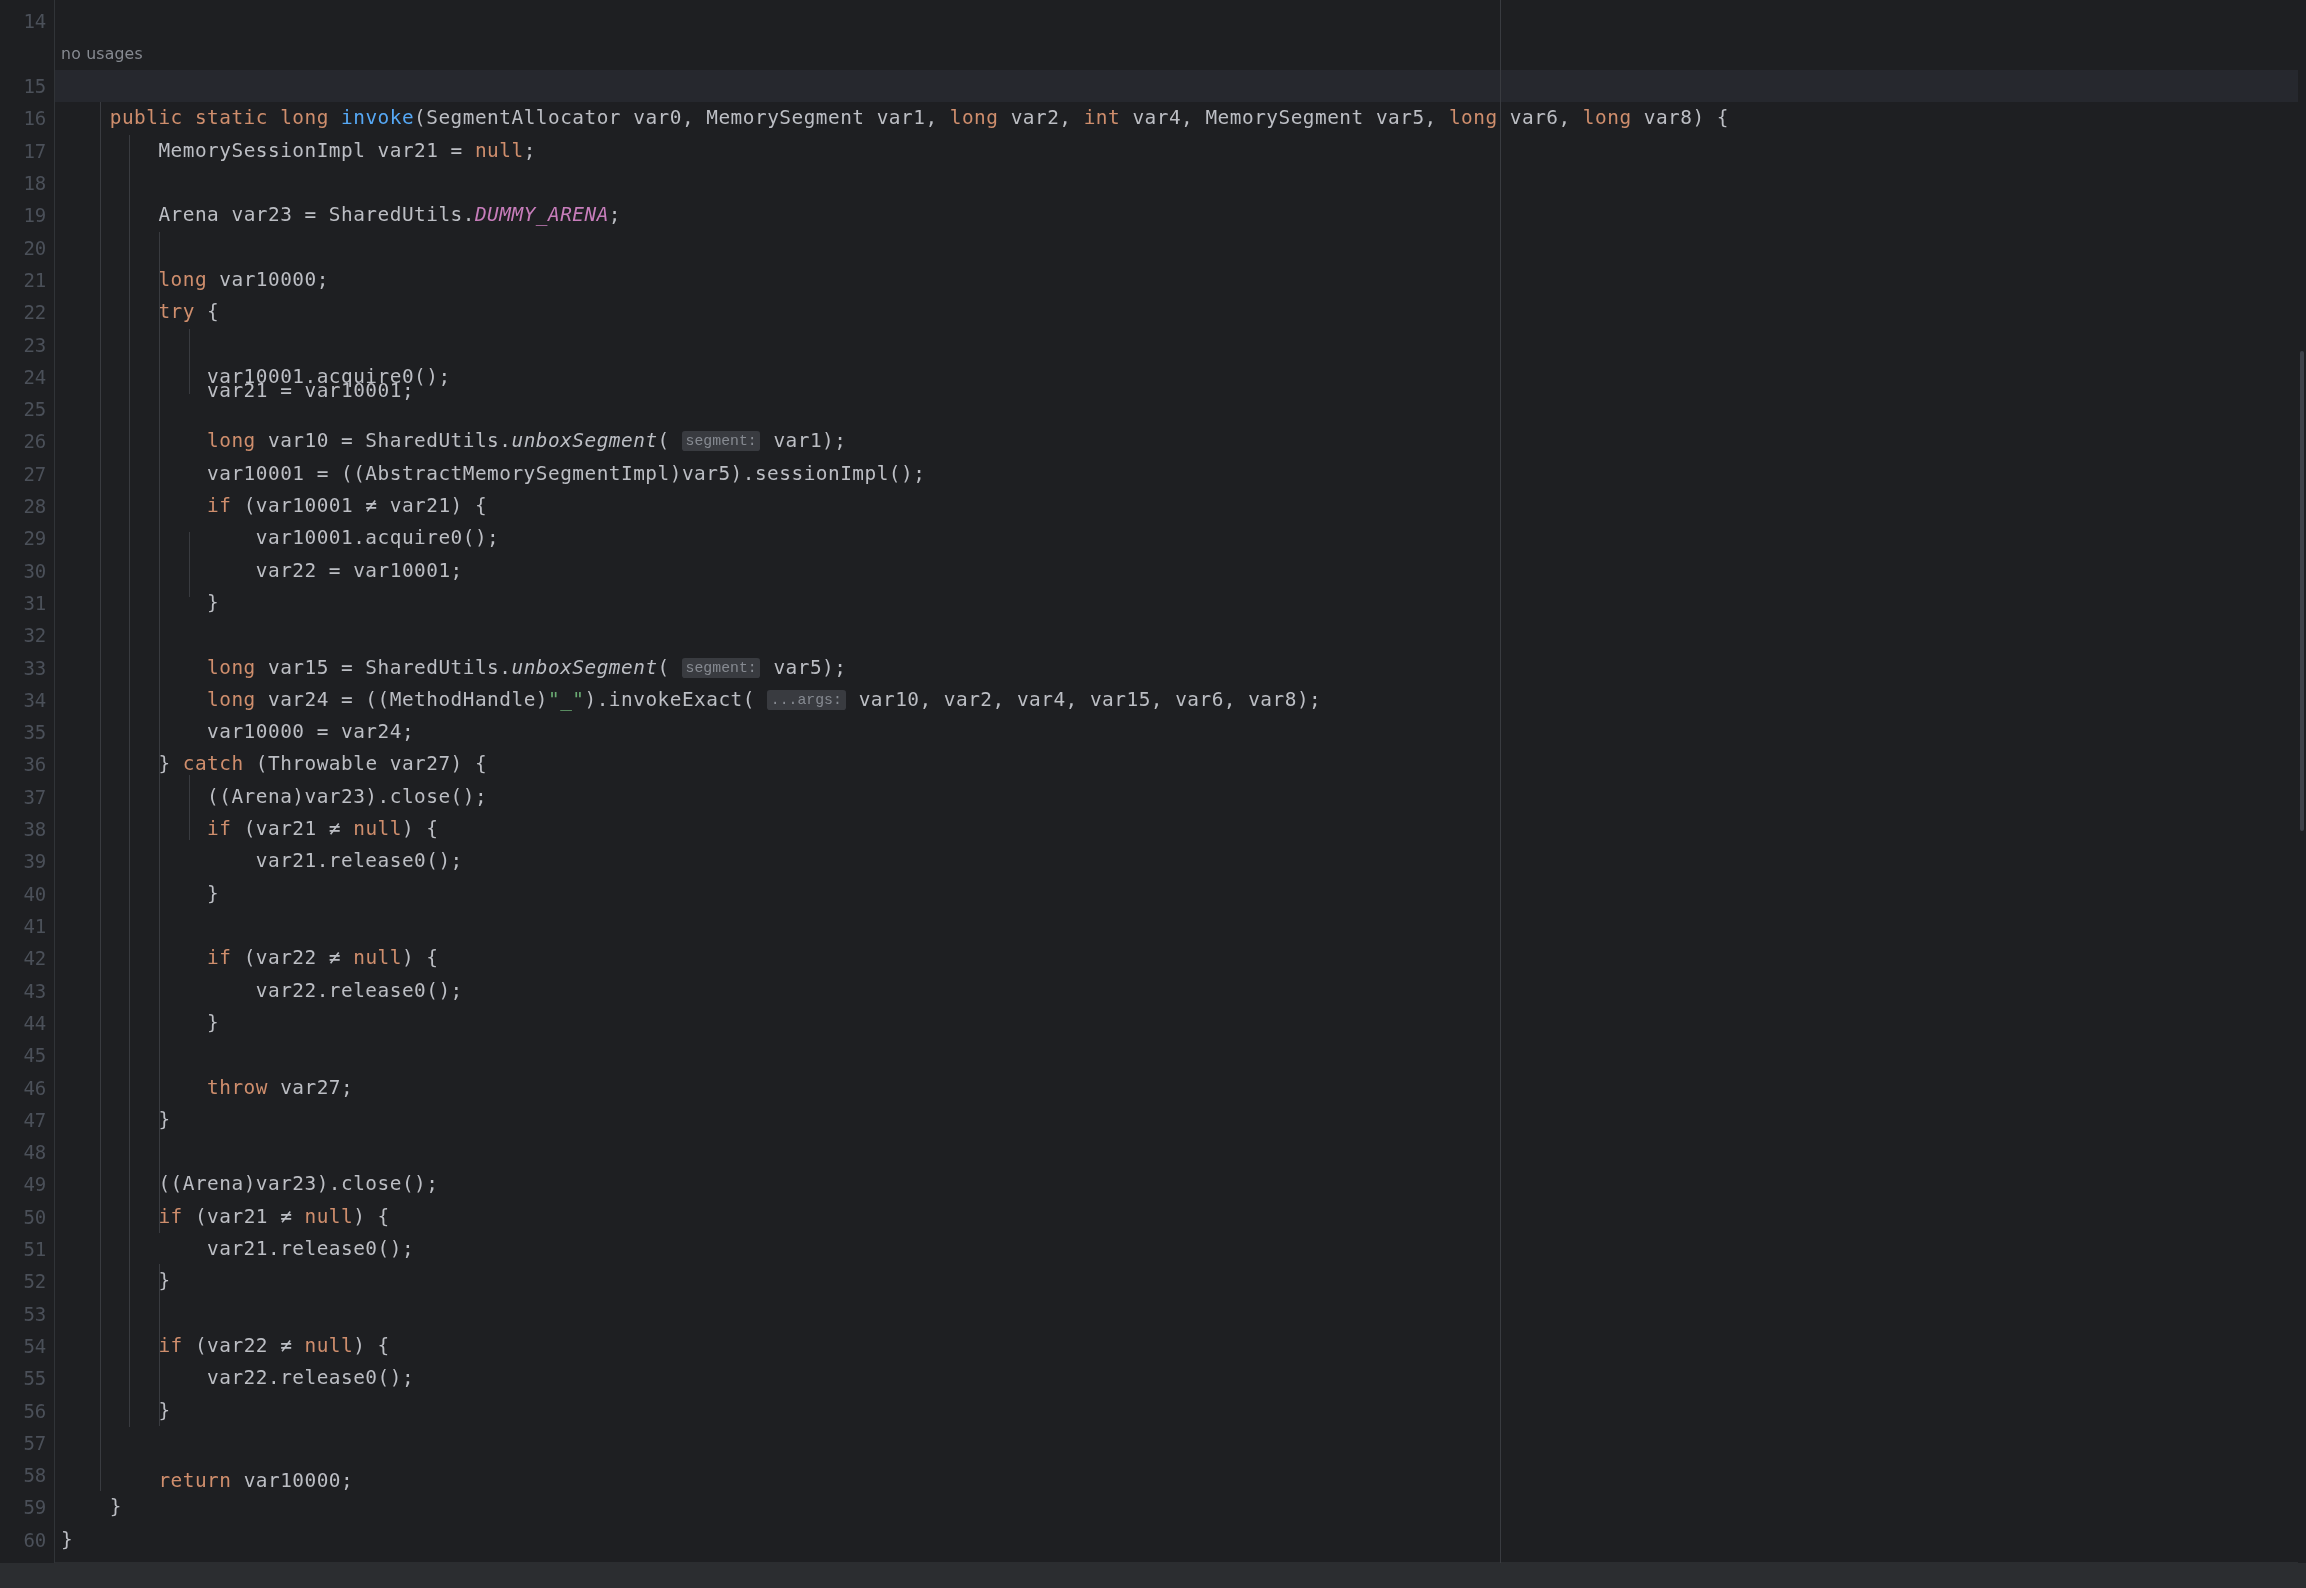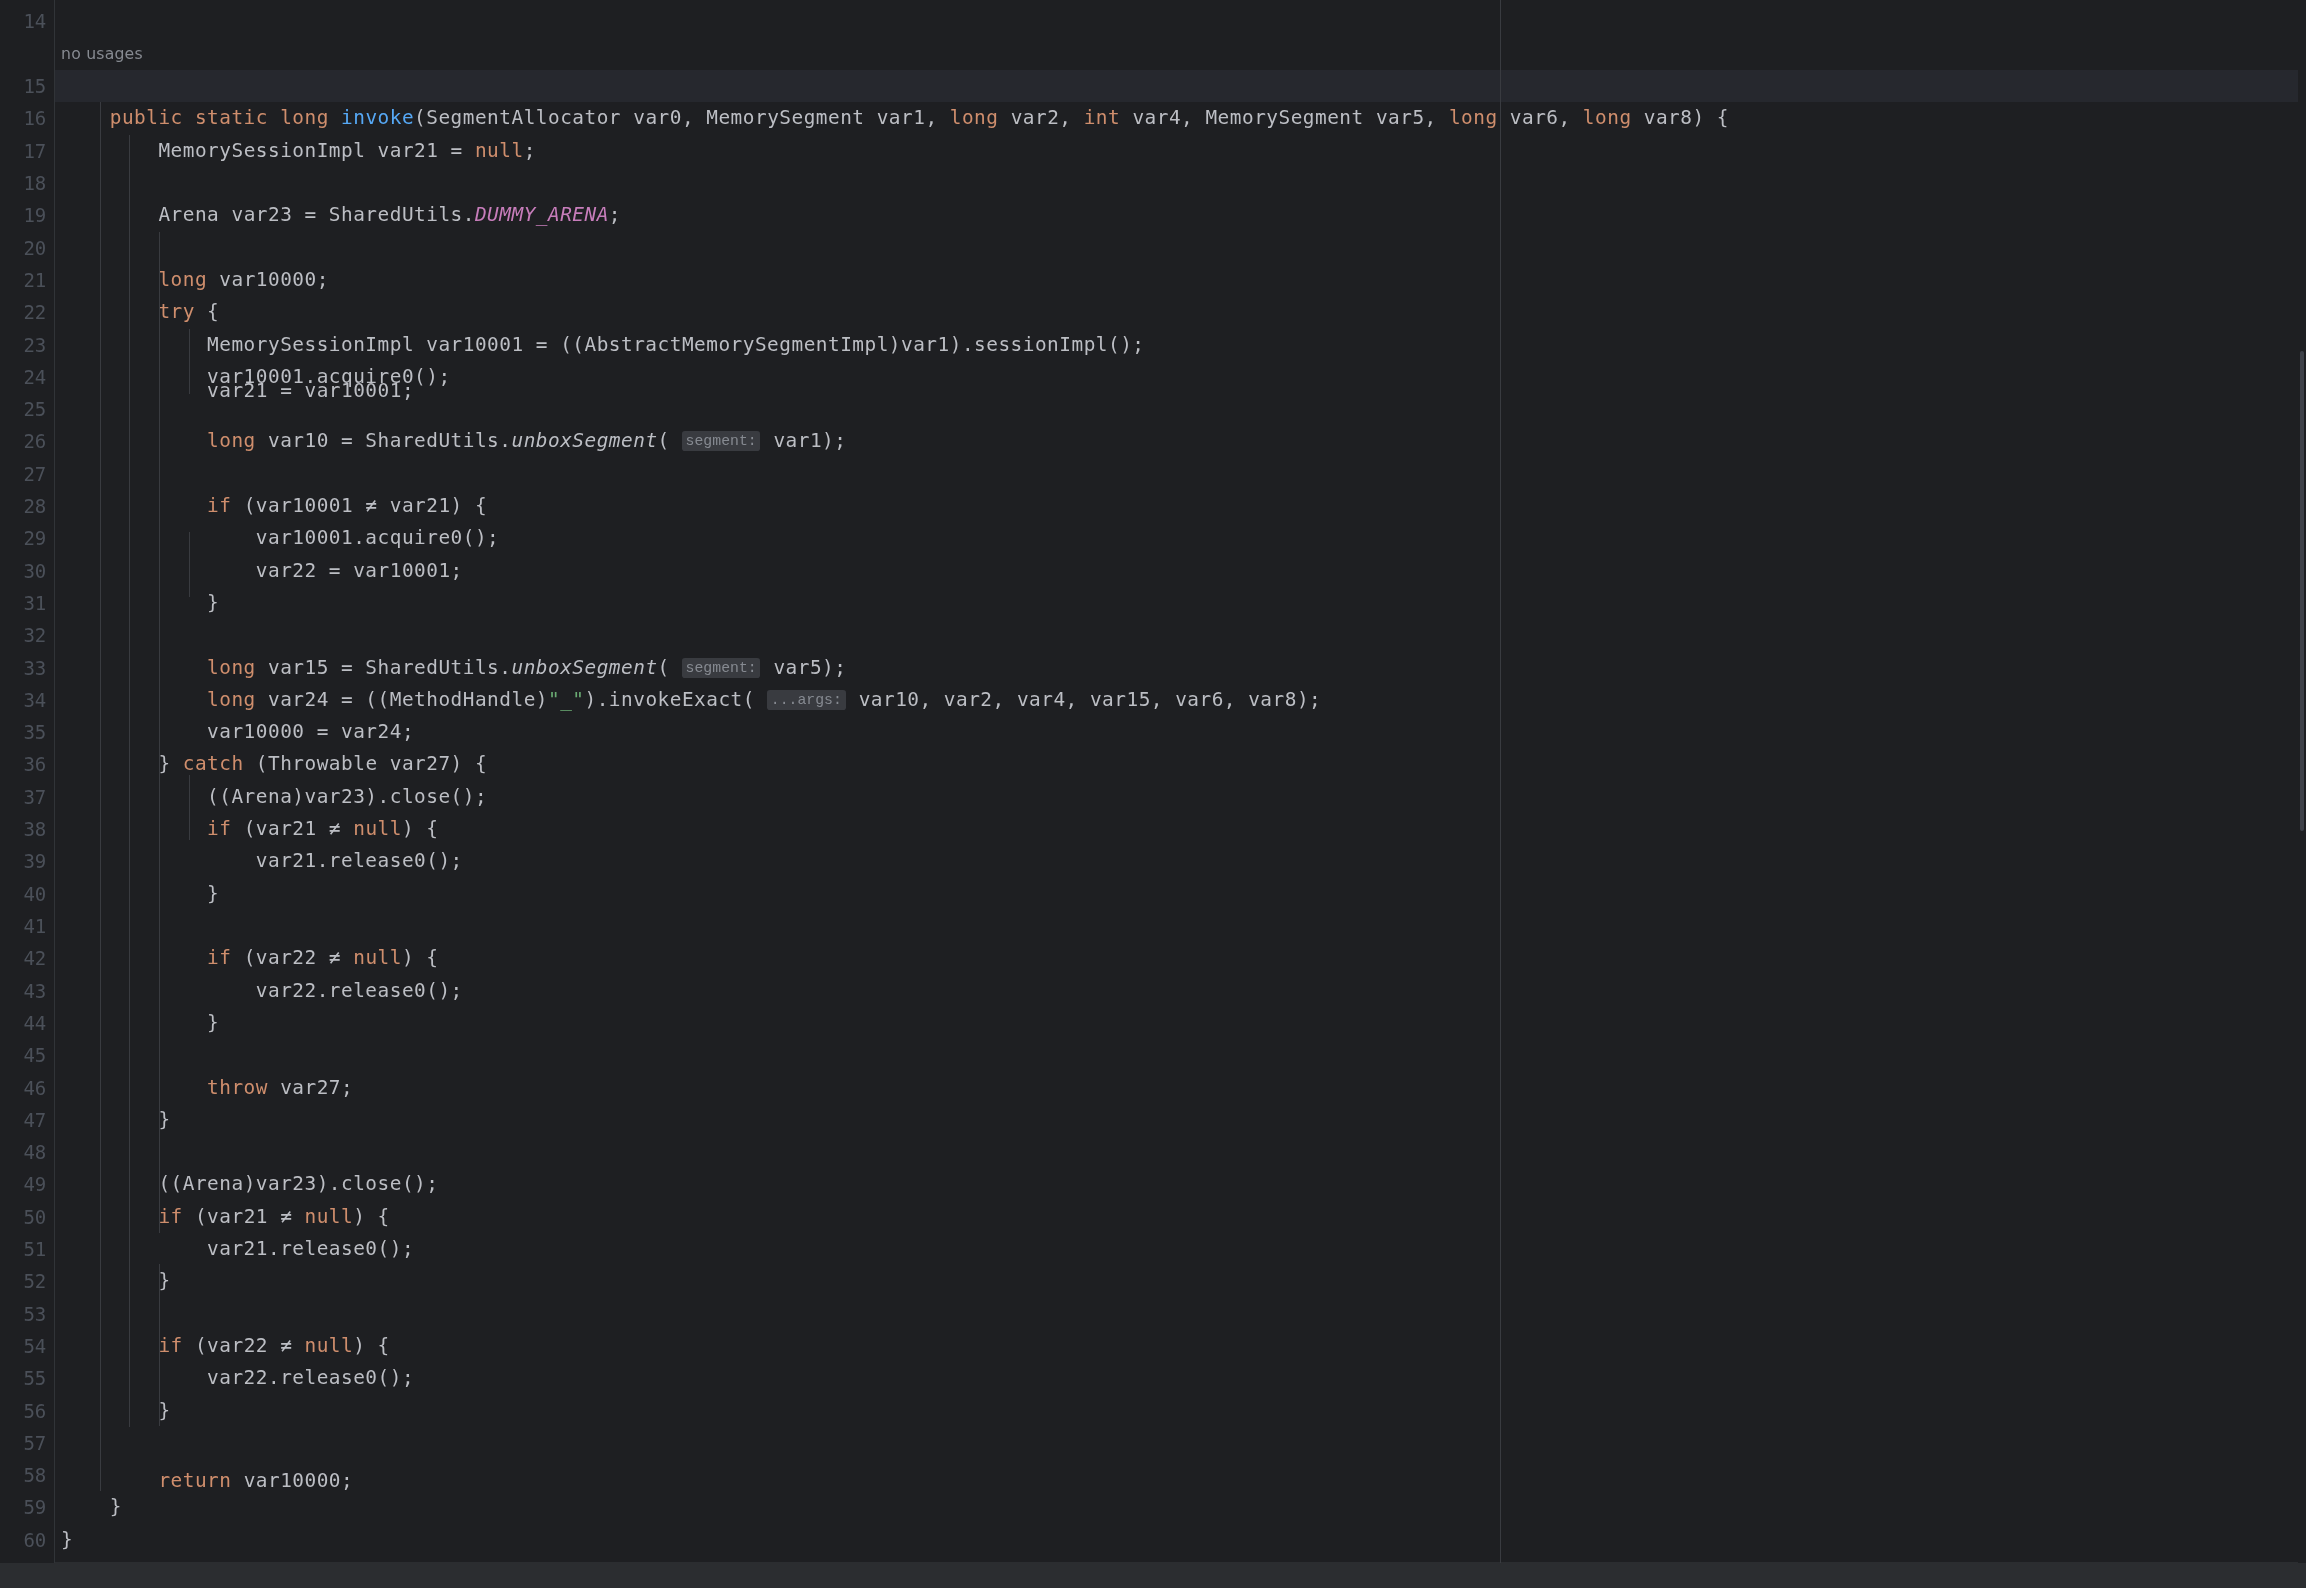--- a/index.html
+++ b/index.html
@@ -280,28 +280,28 @@
 
 
       <div class="code-line" style="top:199px;">        <span class="ident">Arena var23 = SharedUtils.</span><span class="statfld">DUMMY_ARENA</span><span class="ident">;</span></div>
 
       <div class="code-line" style="top:232px;"> </div>
 
       <div class="code-line" style="top:264px;">        <span class="kw">long</span><span class="ident"> var10000;</span></div>
 
       <div class="code-line" style="top:296px;">        <span class="kw">try</span><span class="ident"> {</span></div>
 
-      <div class="code-line" style="top:329px;">            <span class="ident">MemorySessionImpl var10001 = ((AbstractMemorySegmentImpl)var1).sessionImpl();</span></div>
 
       <div class="code-line" style="top:361px;">            <span class="ident">var10001.acquire0();</span></div>
 
       <div class="code-line" style="top:375px;">            <span class="ident">var21 = var10001;</span></div>
 
       <div class="code-line" style="top:425px;">            <span class="kw">long</span><span class="ident"> var10 = SharedUtils.</span><span class="statmth">unboxSegment</span><span class="ident">( </span><span class="hint">segment:</span><span class="ident"> var1);</span></div>
 
+      <div class="code-line" style="top:458px;">            <span class="ident">var10001 = ((AbstractMemorySegmentImpl)var5).sessionImpl();</span></div>
 
       <div class="code-line" style="top:490px;">            <span class="kw">if</span><span class="ident"> (var10001 ≠ var21) {</span></div>
 
       <div class="code-line" style="top:522px;">                <span class="ident">var10001.acquire0();</span></div>
 
       <div class="code-line" style="top:555px;">                <span class="ident">var22 = var10001;</span></div>
 
       <div class="code-line" style="top:587px;">            <span class="ident">}</span></div>
 
       <div class="code-line" style="top:619px;"> </div>

